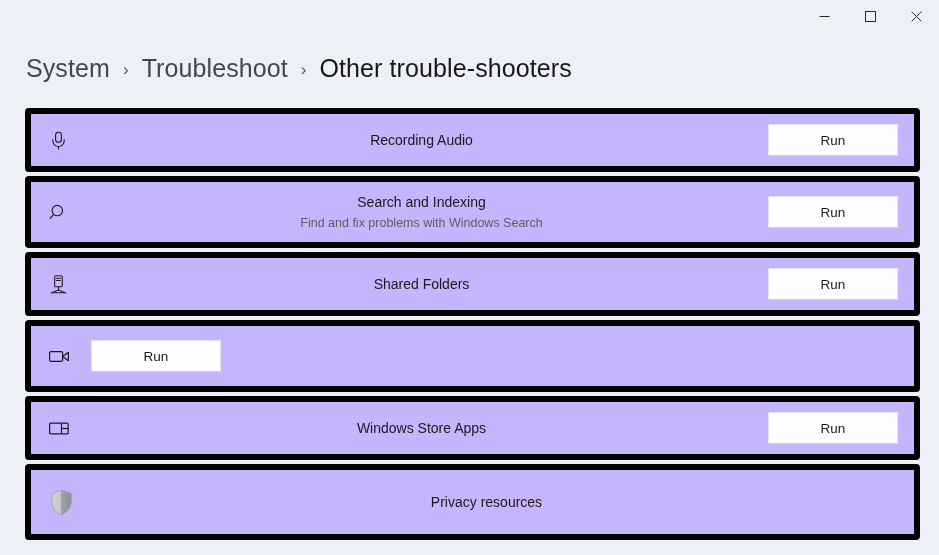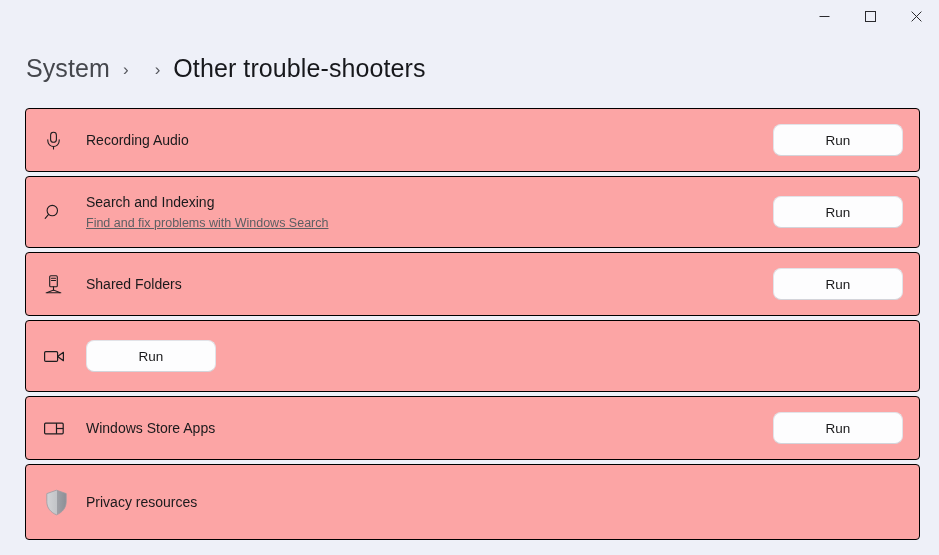--- a/index.html
+++ b/index.html
@@ -59,29 +59,30 @@
     font-weight: normal;
     color: #17181c;
     letter-spacing: 0.1px;
   }
 
   
   .list {
     padding: 0 19px 0 25px;
   }
   .card {
-    background: #fca5a5;
-    border: 1px solid #000000;
+    background: #c4b5fd;
+    border: 6px solid #000000;
     border-radius: 4px;
     margin-bottom: 4px;
     display: flex;
     align-items: center;
     padding: 0 16px 0 17px;
     min-height: 64px;
     position: relative;
+    text-align: center;
   }
   .card.tall { min-height: 72px; }
   .card.last { min-height: 76px; margin-bottom: 0; }
 
   .icon-cell {
     width: 43px;
     min-width: 43px;
     display: flex;
     align-items: center;
     justify-content: flex-start;
@@ -99,35 +100,34 @@
   .row-title {
     font-size: 14px;
     color: #1a1a1c;
     line-height: 19px;
   }
   .row-sub {
     font-size: 12.5px;
     color: #5d5f63;
     line-height: 18px;
     margin-top: 2px;
-    text-decoration: underline;
   }
   .row-sub.link {
     color: #3b3bb0;
     cursor: pointer;
   }
 
   .run-btn {
     width: 130px;
     min-width: 130px;
     height: 32px;
     background: #fdfdfe;
     border: 1px solid #e2e3e8;
     border-bottom-color: #d3d4da;
-    border-radius: 8px;
+    border-radius: 0;
     font-family: "Liberation Sans", sans-serif;
     font-size: 13.5px;
     color: #1a1a1c;
     display: flex;
     align-items: center;
     justify-content: center;
     cursor: default;
   }
 </style>
 </head>
@@ -154,20 +154,21 @@
         <line x1="0.6" y1="0.6" x2="10.4" y2="10.4" stroke="#2a2a2e" stroke-width="1"></line>
         <line x1="10.4" y1="0.6" x2="0.6" y2="10.4" stroke="#2a2a2e" stroke-width="1"></line>
       </svg>
     </span>
   </div>
 </div>
 
 <div class="breadcrumb">
   <span class="crumb-link">System</span>
   <span class="crumb-sep">›</span>
+  <span class="crumb-link">Troubleshoot</span>
   <span class="crumb-sep">›</span>
   <span class="crumb-current">Other trouble-shooters</span>
 </div>
 
 <div class="list">
 
   <div class="card">
     <div class="icon-cell">
       <svg width="21" height="21" viewBox="0 0 21 21" fill="none" stroke="#1d1d1f" stroke-width="1.1" stroke-linecap="round">
         <rect x="7.6" y="2.3" width="5.8" height="10" rx="2.9"></rect>

